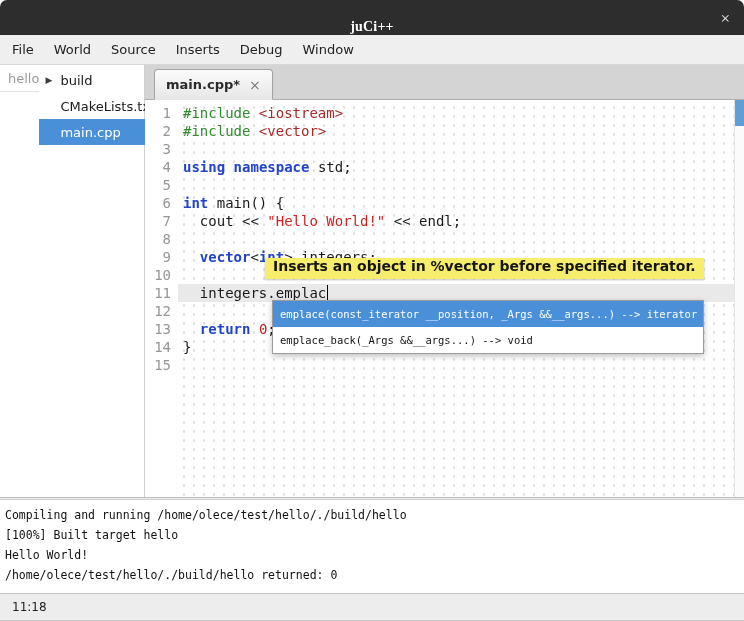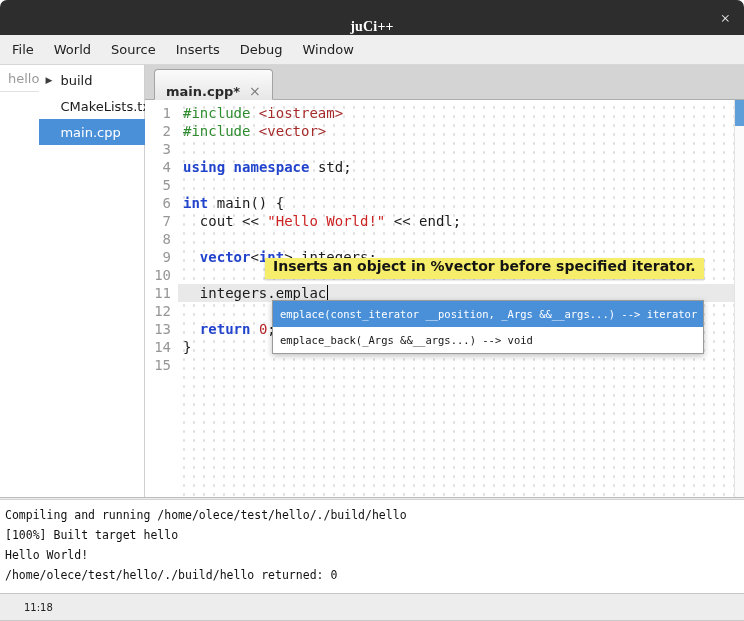--- a/index.html
+++ b/index.html
@@ -36,21 +36,21 @@
   .tree-row .expander { width:15px; flex:none; font-size:9px; color:#3c3c3c; }
   .tree-row.selected { background:var(--accent); color:#ffffff; }
   .tree-row.selected .expander { color:#fff; }
 
   
   .editor-col { flex:1; display:flex; flex-direction:column; min-width:0; }
 
   
   .tabbar { height:35px; flex:none; background:#d4d4d4; border-bottom:1px solid #aeaeae;
             display:flex; align-items:flex-end; padding:4px 0 0 9px; }
-  .tab { height:31px; margin-bottom:-1px; display:flex; align-items:flex-end; gap:9px;
+  .tab { height:31px; margin-bottom:-1px; display:flex; align-items:center; gap:9px;
          padding:0 11px; background:linear-gradient(#fbfbfb,#e7e7e7);
          border:1px solid #a3a3a3; border-bottom:1px solid #e7e7e7;
          border-radius:4px 4px 0 0; font-size:13px; font-weight:bold; color:#2a2a2a; }
   .tab .tab-close { font-weight:normal; font-size:14px; color:#7a7a7a; }
 
   
   .editor { flex:1; display:flex; min-height:0; background:#fff; position:relative; }
   .gutter { width:33px; flex:none; padding:4px 7px 0 0;
             font:14px "DejaVu Sans Mono", monospace; color:var(--line-number);
             text-align:right; background:#fff; }
@@ -95,22 +95,22 @@
   .splitter { height:3px; flex:none; background:#ececec;
               border-top:1px solid #bdbdbd; border-bottom:1px solid #d2d2d2; }
 
   
   .output { height:93px; flex:none; background:#fff; padding:5px 5px 0 5px;
             font:11.5px "DejaVu Sans Mono", monospace; color:#111; overflow:hidden; }
   .out-line { height:20px; line-height:20px; white-space:pre; }
 
   
   .statusbar { height:27px; flex:none; background:#ededed; border-top:1px solid #c6c6c6;
-               display:flex; align-items:center; padding-left:24px;
-               font-size:10px; color:#222; }
+               display:flex; align-items:center; padding-left:12px;
+               font-size:12px; color:#222; }
 </style>
 </head>
 <body>
 
 <div class="window">
 
   <div class="titlebar">
     <span class="title">juCi++</span>
     <span class="close">×</span>
   </div>

